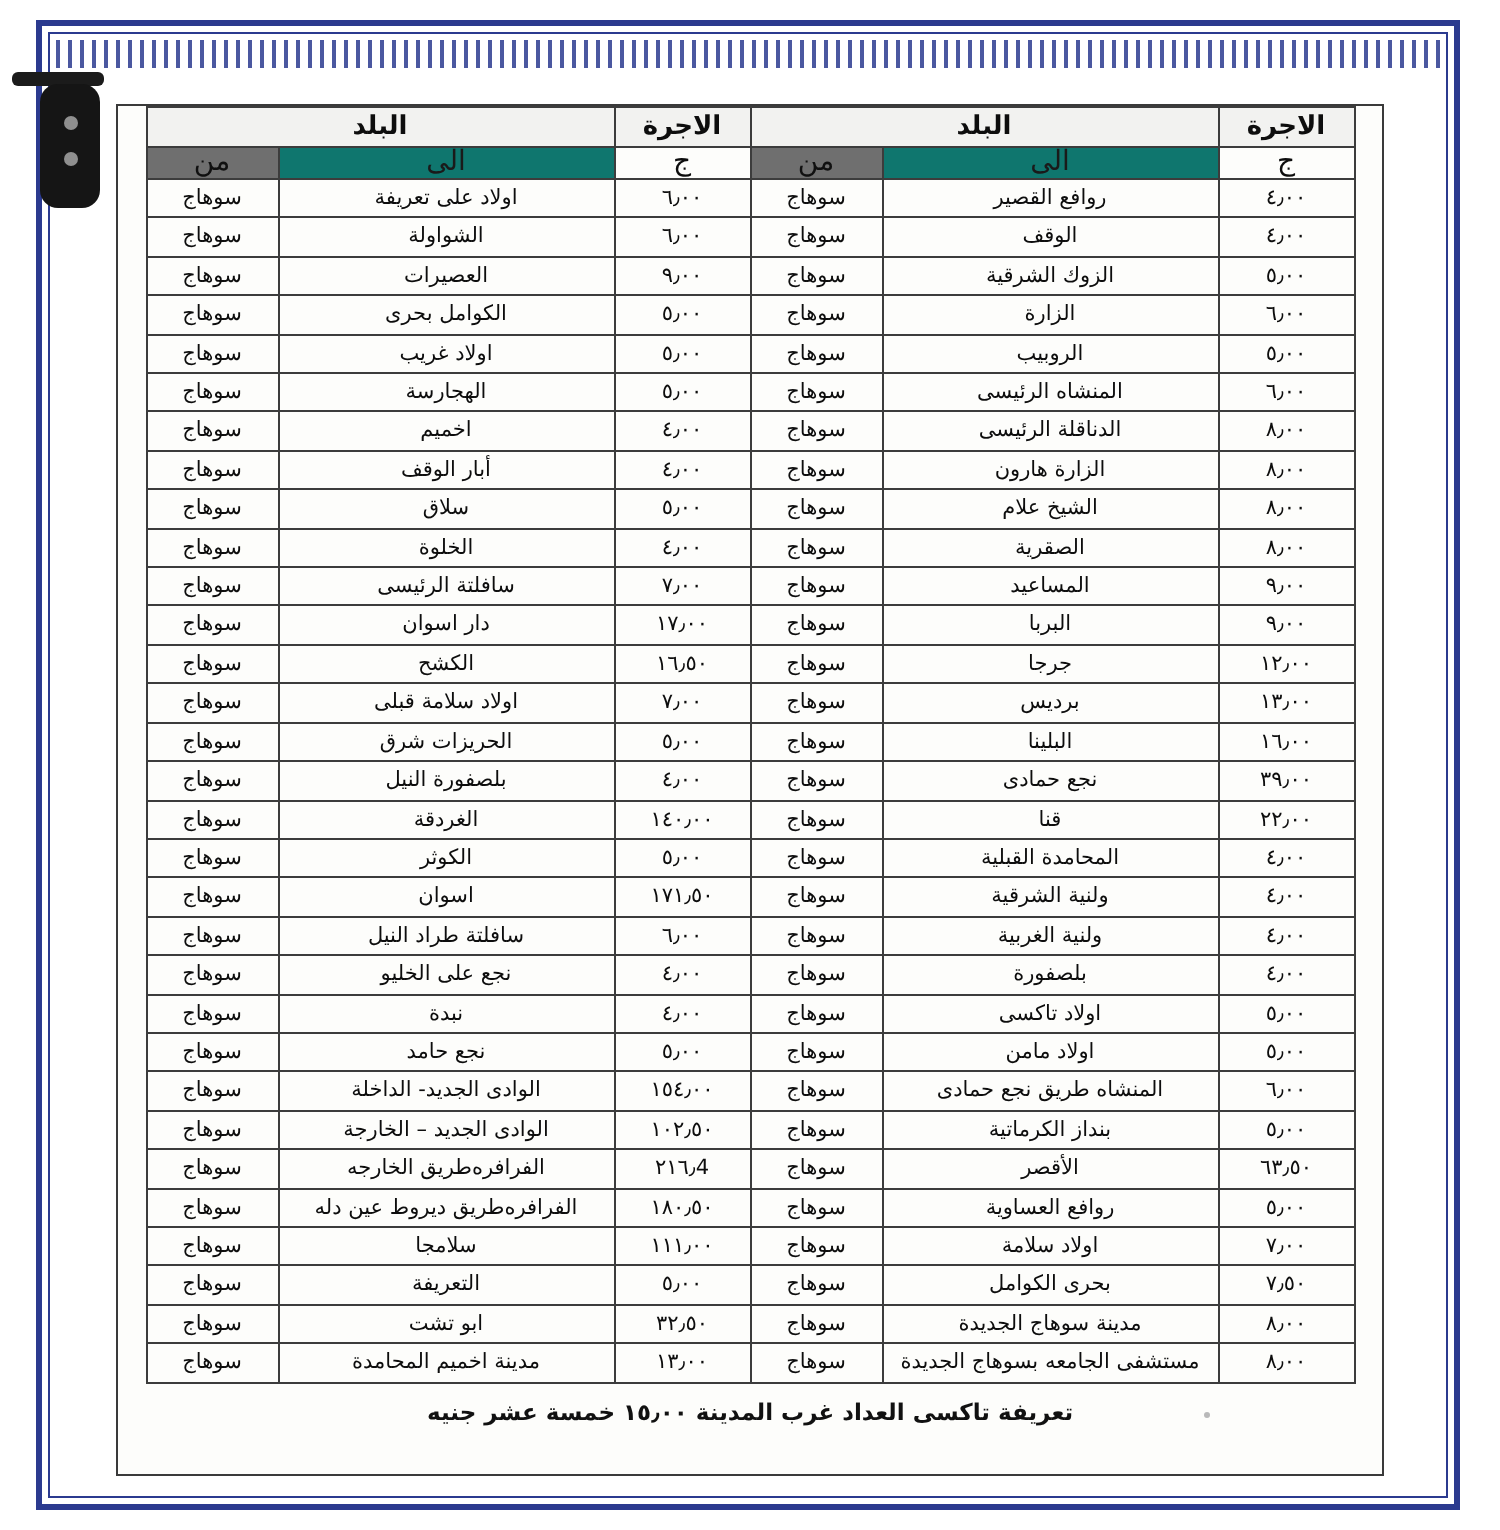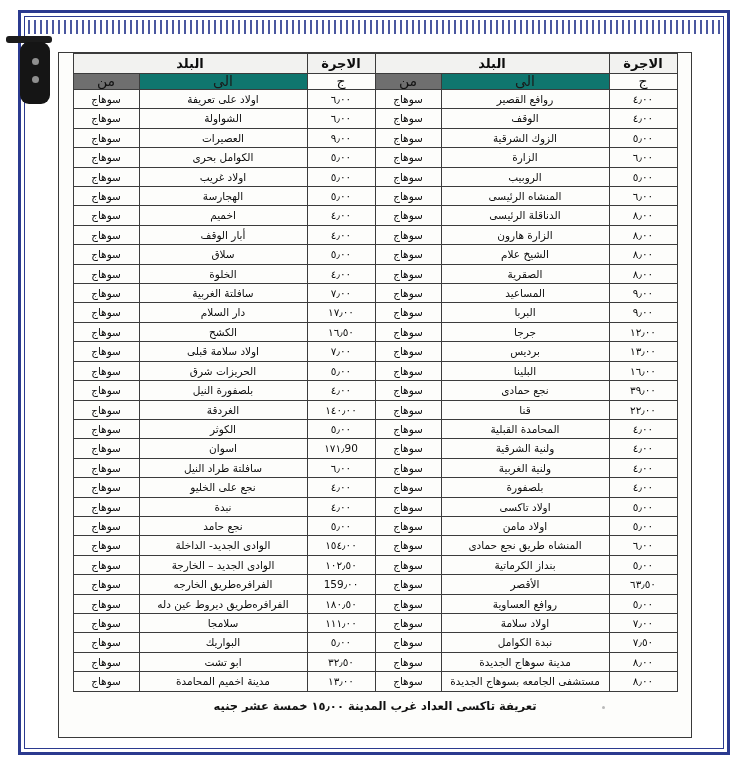--- a/index.html
+++ b/index.html
@@ -317,29 +317,29 @@
             <td class="from">سوهاج</td>
             <td class="fare">٤٫٠٠</td>
             <td class="place">الخلوة</td>
             <td class="from">سوهاج</td>
           </tr>
           <tr>
             <td class="fare">٩٫٠٠</td>
             <td class="place">المساعيد</td>
             <td class="from">سوهاج</td>
             <td class="fare">٧٫٠٠</td>
-            <td class="place">سافلتة الغربية</td>
+            <td class="place">سافلتة الرئيسى</td>
             <td class="from">سوهاج</td>
           </tr>
           <tr>
             <td class="fare">٩٫٠٠</td>
             <td class="place">البربا</td>
             <td class="from">سوهاج</td>
             <td class="fare">١٧٫٠٠</td>
-            <td class="place">دار السلام</td>
+            <td class="place">دار اسوان</td>
             <td class="from">سوهاج</td>
           </tr>
           <tr>
             <td class="fare">١٢٫٠٠</td>
             <td class="place">جرجا</td>
             <td class="from">سوهاج</td>
             <td class="fare">١٦٫٥٠</td>
             <td class="place">الكشح</td>
             <td class="from">سوهاج</td>
           </tr>
@@ -380,21 +380,21 @@
             <td class="place">المحامدة القبلية</td>
             <td class="from">سوهاج</td>
             <td class="fare">٥٫٠٠</td>
             <td class="place">الكوثر</td>
             <td class="from">سوهاج</td>
           </tr>
           <tr>
             <td class="fare">٤٫٠٠</td>
             <td class="place">ولنية الشرقية</td>
             <td class="from">سوهاج</td>
-            <td class="fare">١٧١٫90</td>
+            <td class="fare">١٧١٫٥٠</td>
             <td class="place">اسوان</td>
             <td class="from">سوهاج</td>
           </tr>
           <tr>
             <td class="fare">٤٫٠٠</td>
             <td class="place">ولنية الغربية</td>
             <td class="from">سوهاج</td>
             <td class="fare">٦٫٠٠</td>
             <td class="place">سافلتة طراد النيل</td>
             <td class="from">سوهاج</td>
@@ -436,21 +436,21 @@
             <td class="place">بنداز الكرماتية</td>
             <td class="from">سوهاج</td>
             <td class="fare">١٠٢٫٥٠</td>
             <td class="place">الوادى الجديد – الخارجة</td>
             <td class="from">سوهاج</td>
           </tr>
           <tr>
             <td class="fare">٦٣٫٥٠</td>
             <td class="place">الأقصر</td>
             <td class="from">سوهاج</td>
-            <td class="fare">159٫٠٠</td>
+            <td class="fare">٢١٦٫4</td>
             <td class="place">الفرافرەطريق الخارجه</td>
             <td class="from">سوهاج</td>
           </tr>
           <tr>
             <td class="fare">٥٫٠٠</td>
             <td class="place">روافع العساوية</td>
             <td class="from">سوهاج</td>
             <td class="fare">١٨٠٫٥٠</td>
             <td class="place">الفرافرەطريق ديروط عين دله</td>
             <td class="from">سوهاج</td>
@@ -458,24 +458,24 @@
           <tr>
             <td class="fare">٧٫٠٠</td>
             <td class="place">اولاد سلامة</td>
             <td class="from">سوهاج</td>
             <td class="fare">١١١٫٠٠</td>
             <td class="place">سلامجا</td>
             <td class="from">سوهاج</td>
           </tr>
           <tr>
             <td class="fare">٧٫٥٠</td>
-            <td class="place">نبدة الكوامل</td>
-            <td class="from">سوهاج</td>
-            <td class="fare">٥٫٠٠</td>
-            <td class="place">البواريك</td>
+            <td class="place">بحرى الكوامل</td>
+            <td class="from">سوهاج</td>
+            <td class="fare">٥٫٠٠</td>
+            <td class="place">التعريفة</td>
             <td class="from">سوهاج</td>
           </tr>
           <tr>
             <td class="fare">٨٫٠٠</td>
             <td class="place">مدينة سوهاج الجديدة</td>
             <td class="from">سوهاج</td>
             <td class="fare">٣٢٫٥٠</td>
             <td class="place">ابو تشت</td>
             <td class="from">سوهاج</td>
           </tr>

